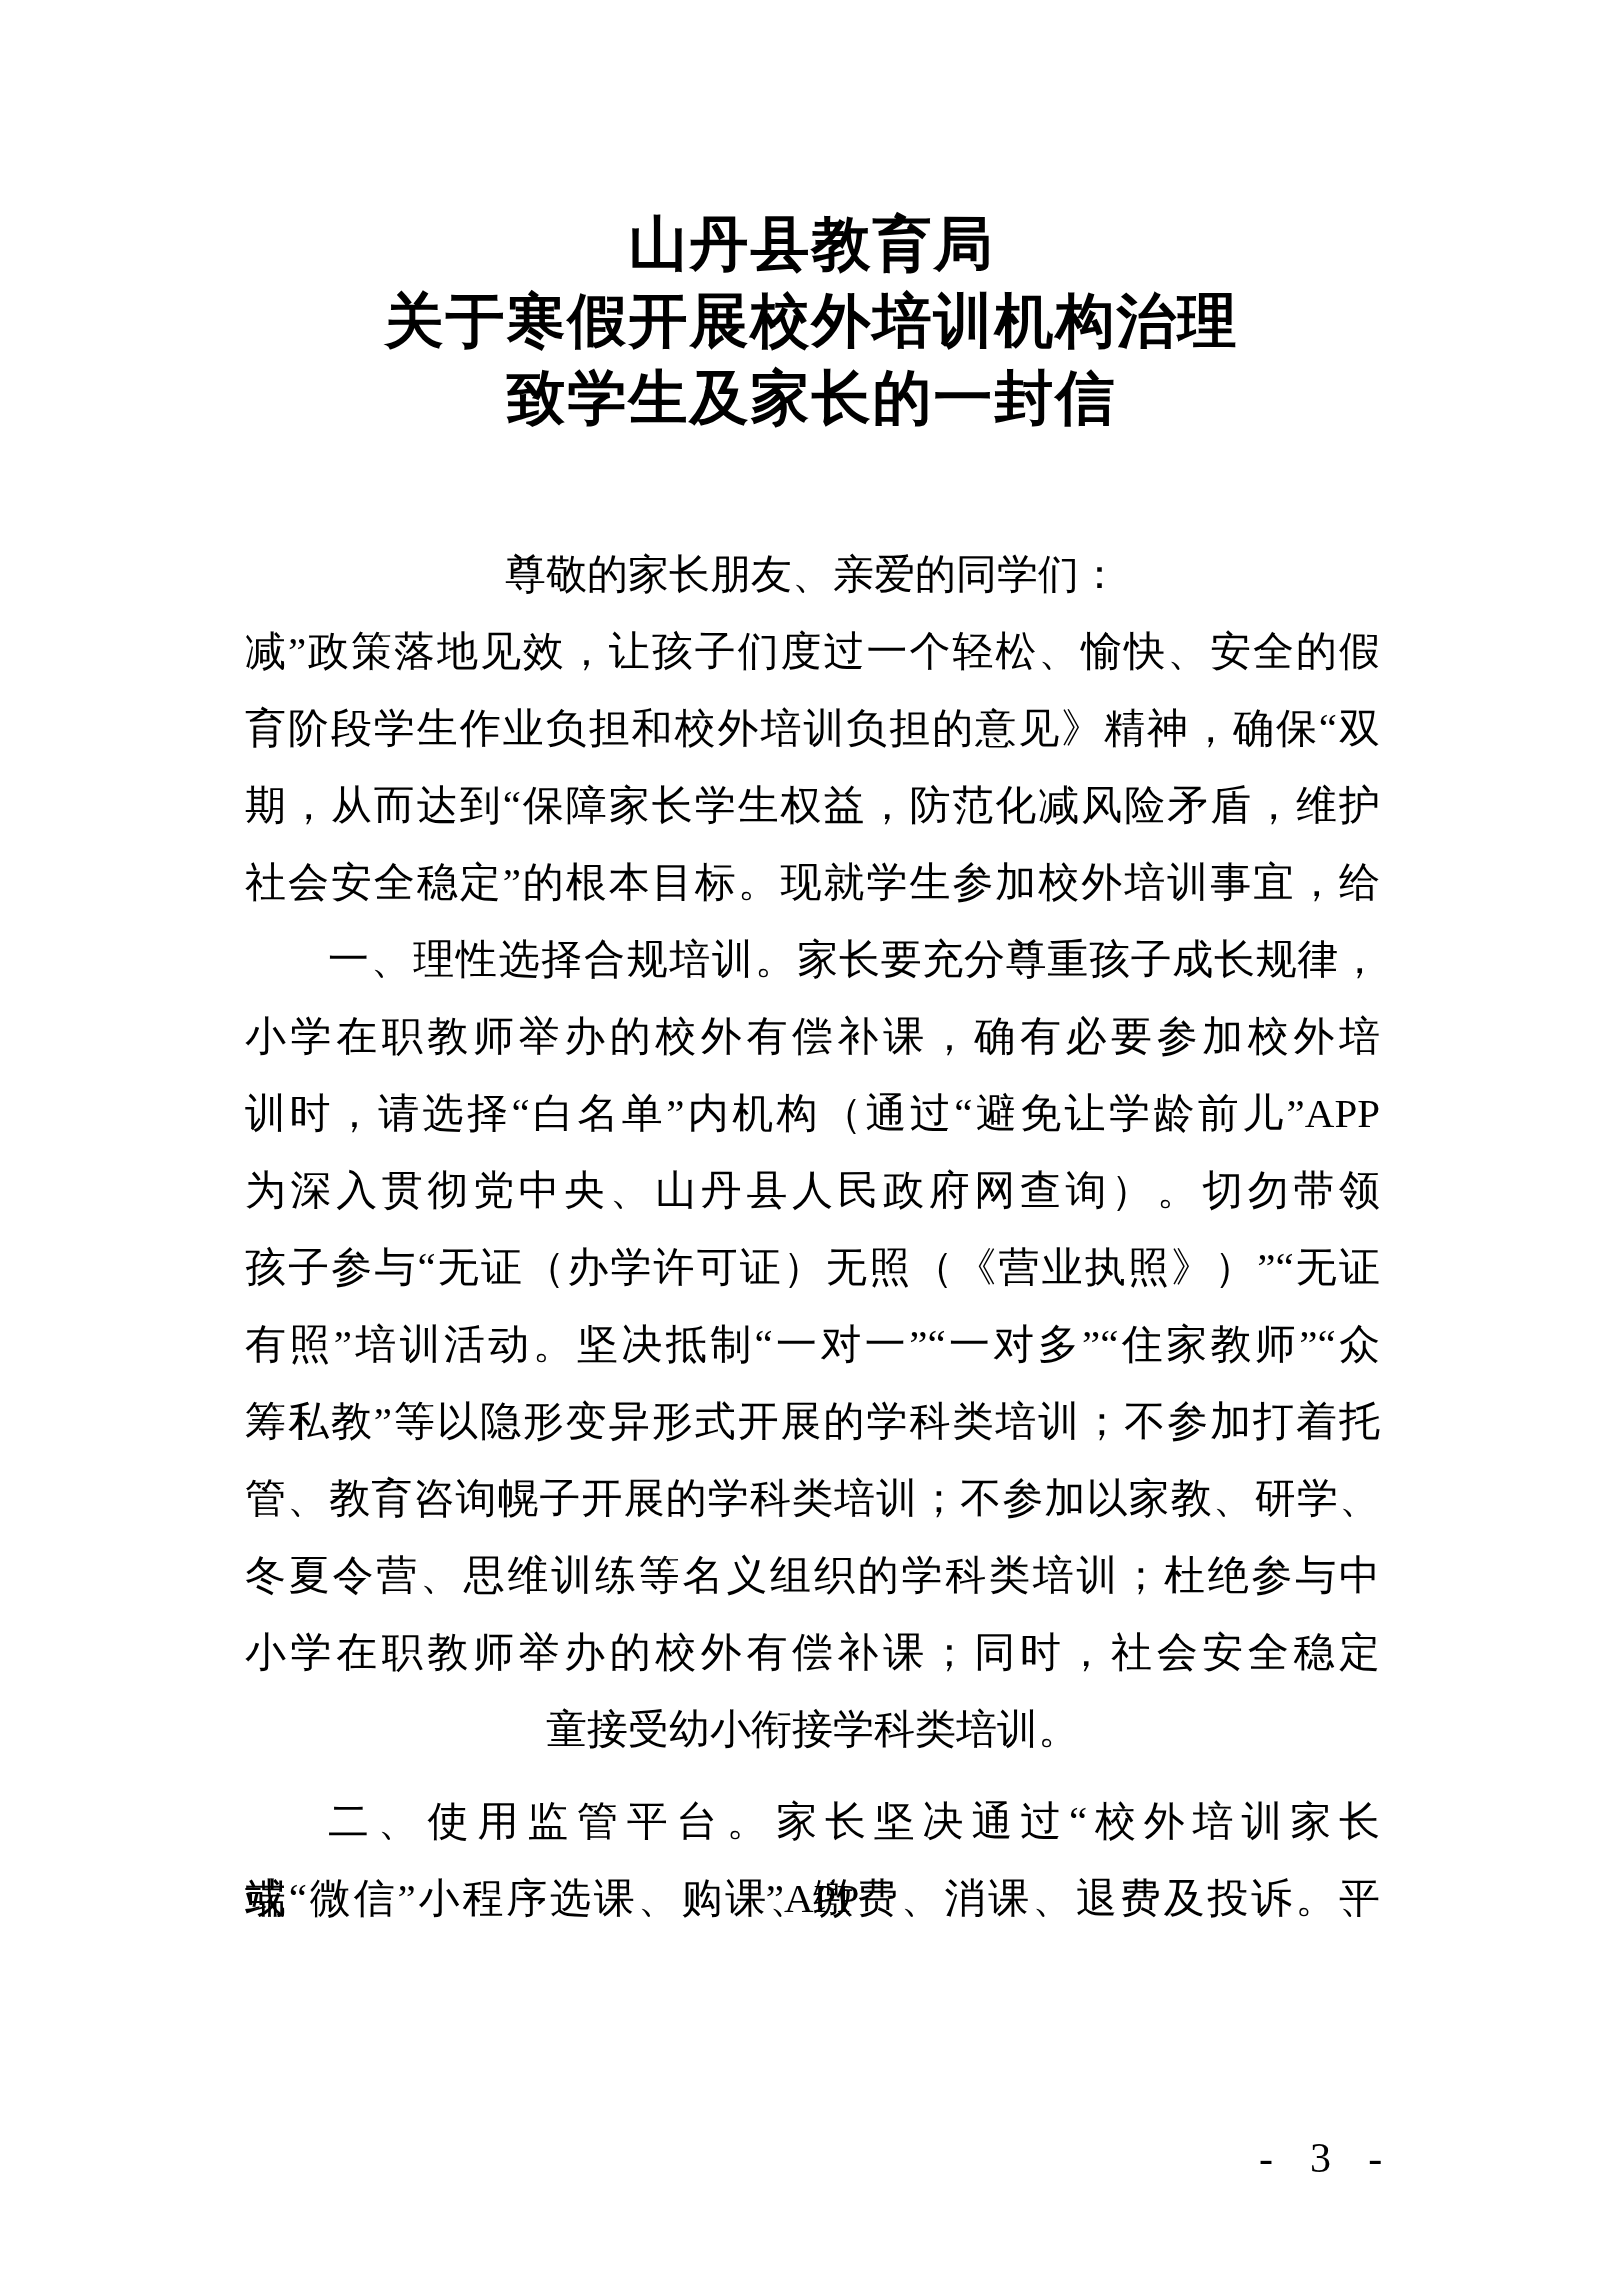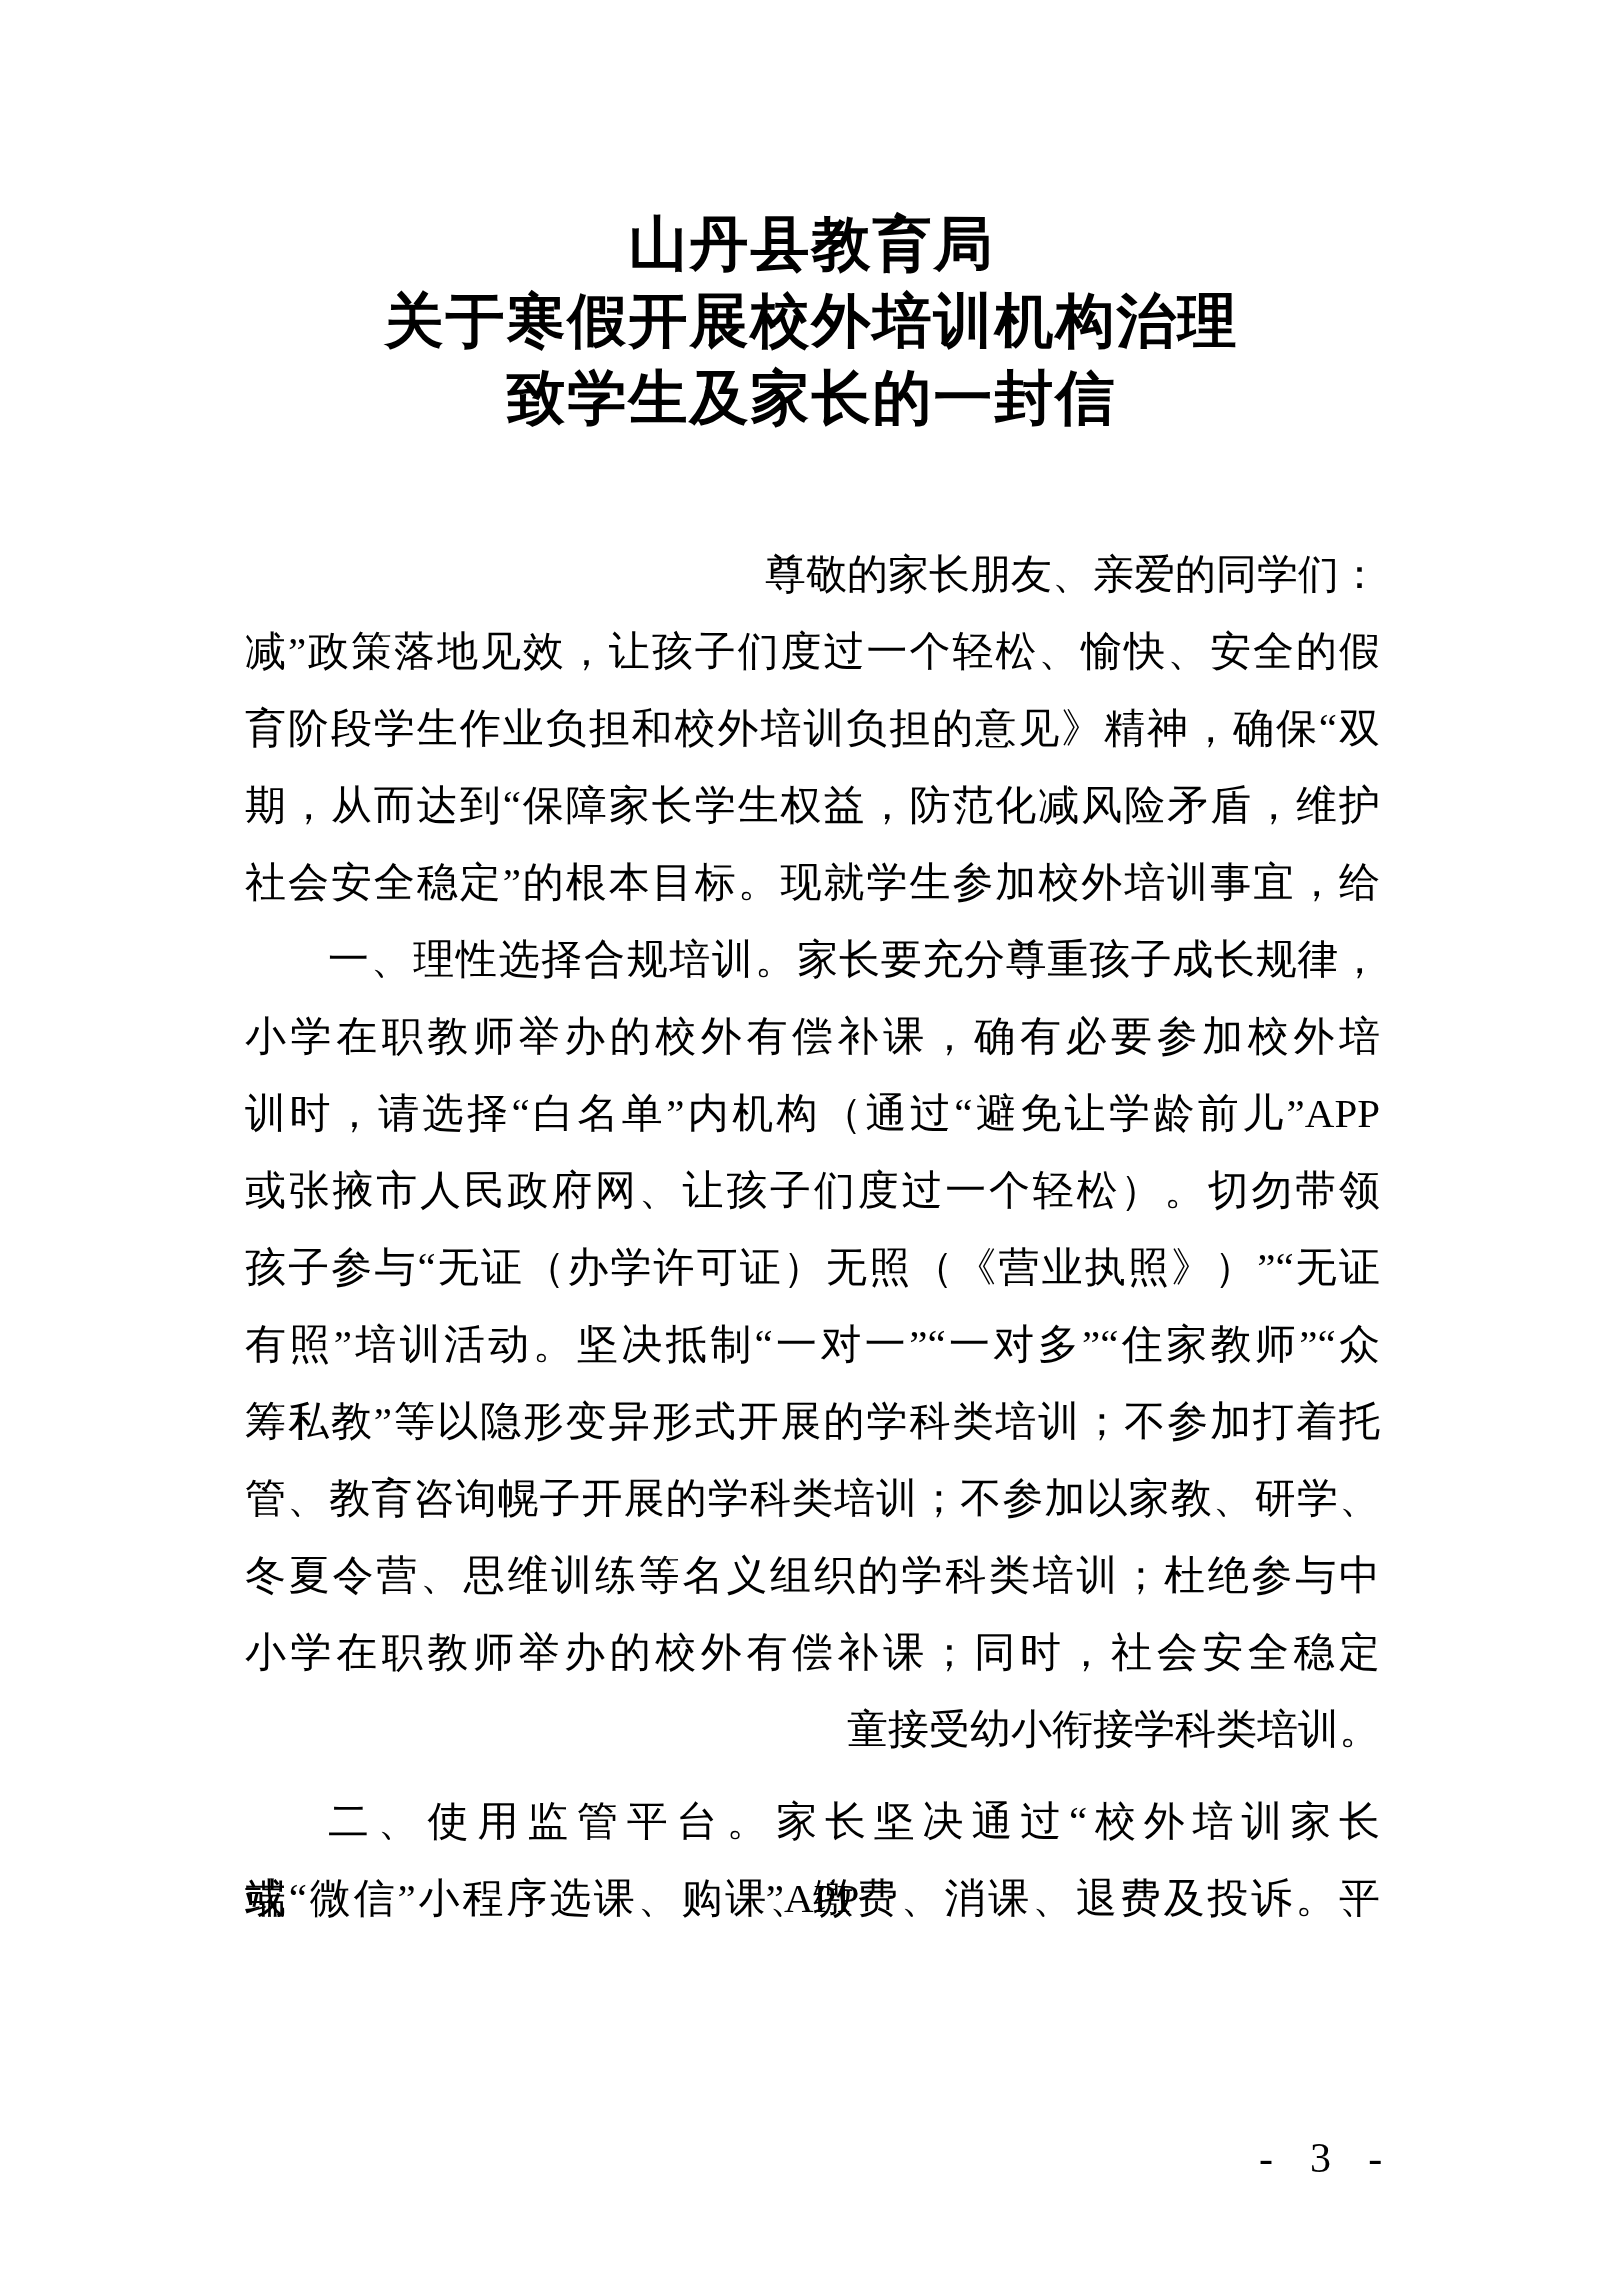--- a/index.html
+++ b/index.html
@@ -30,21 +30,21 @@
   .body-block {
     position: absolute;
     top: 536px;
     left: 245px;
     width: 1135px;
     font-size: 41px;
   }
   .body-line {
     height: 77px;
     line-height: 77px;
-    text-align: right;
+    text-align: center;
     overflow: visible;
   }
   .body-line.stretch {
     text-align: justify;
     text-align-last: justify;
     text-justify: inter-character;
   }
   .body-line.indent {
     text-indent: 83px;
   }
@@ -79,21 +79,21 @@
 
   <div class="body-block">
       <div class="body-line">尊敬的家长朋友、亲爱的同学们：</div>
       <div class="body-line stretch">减”政策落地见效，让孩子们度过一个轻松、愉快、安全的假</div>
       <div class="body-line stretch">育阶段学生作业负担和校外培训负担的意见》精神，确保“双</div>
       <div class="body-line stretch">期，从而达到“保障家长学生权益，防范化减风险矛盾，维护</div>
       <div class="body-line stretch">社会安全稳定”的根本目标。现就学生参加校外培训事宜，给</div>
       <div class="body-line indent stretch"><span class="section-heading">一、理性选择合规培训。</span>家长要充分尊重孩子成长规律，</div>
       <div class="body-line stretch">小学在职教师举办的校外有偿补课，确有必要参加校外培</div>
       <div class="body-line stretch">训时，请选择“白名单”内机构（通过“避免让学龄前儿”APP</div>
-      <div class="body-line stretch">或张掖市人民政府网、让孩子们度过一个轻松）。切勿带领</div>
+      <div class="body-line stretch">为深入贯彻党中央、山丹县人民政府网查询）。切勿带领</div>
       <div class="body-line stretch">孩子参与“无证（办学许可证）无照（《营业执照》）”“无证</div>
       <div class="body-line stretch">有照”培训活动。坚决抵制“一对一”“一对多”“住家教师”“众</div>
       <div class="body-line stretch">筹私教”等以隐形变异形式开展的学科类培训；不参加打着托</div>
       <div class="body-line stretch">管、教育咨询幌子开展的学科类培训；不参加以家教、研学、</div>
       <div class="body-line stretch">冬夏令营、思维训练等名义组织的学科类培训；杜绝参与中</div>
       <div class="body-line stretch">小学在职教师举办的校外有偿补课；同时，社会安全稳定</div>
       <div class="body-line">童接受幼小衔接学科类培训。</div>
       <div class="body-line indent stretch gap"><span class="section-heading">二、使用监管平台。</span>家长坚决通过“校外培训家长端”APP、</div>
       <div class="body-line stretch">或“微信”小程序选课、购课、缴费、消课、退费及投诉。平</div>
     </div>

